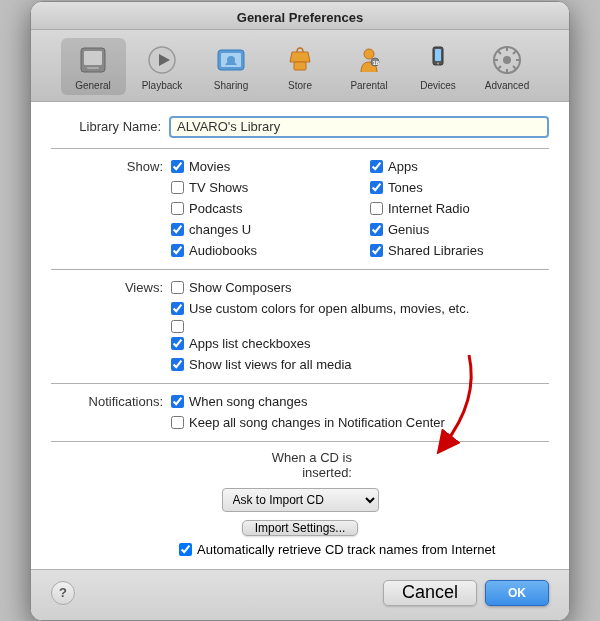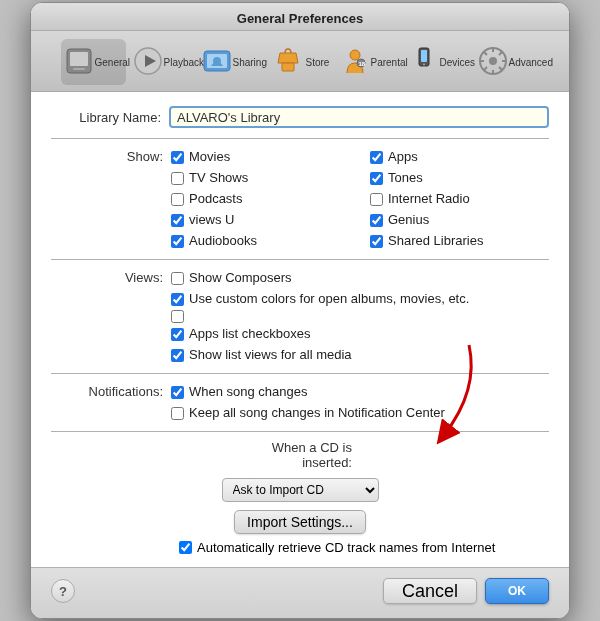--- a/index.html
+++ b/index.html
@@ -36,21 +36,21 @@
     .toolbar {
       background: linear-gradient(to bottom, #d8d8d8, #c0c0c0);
       display: flex;
       justify-content: center;
       gap: 4px;
       padding: 8px 10px 6px 10px;
       border-bottom: 1px solid #aaa;
     }
     .toolbar-item {
       display: flex;
-      flex-direction: row;
+      flex-direction: column;
       align-items: center;
       width: 65px;
       cursor: pointer;
       padding: 4px 2px;
       border-radius: 6px;
     }
     .toolbar-item.active {
       background: rgba(0,0,0,0.12);
     }
     .toolbar-icon {
@@ -163,26 +163,26 @@
       height: 24px;
       border: 1px solid #aaa;
       border-radius: 4px;
       background: linear-gradient(to bottom, #f5f5f5, #e0e0e0);
       padding: 0 20px 0 6px;
       font-size: 12px;
       appearance: auto;
       cursor: pointer;
     }
     .import-btn {
-      height: 24px;
+      height: 16px;
       background: linear-gradient(to bottom, #f0f0f0, #d8d8d8);
       border: 1px solid #aaa;
       border-radius: 5px;
       padding: 0 12px;
-      font-size: 14px;
+      font-size: 12px;
       cursor: pointer;
       box-shadow: 0 1px 2px rgba(0,0,0,0.15);
     }
     .auto-retrieve-row {
       display: flex;
       align-items: center;
       gap: 5px;
       padding-left: 128px;
     }
     .footer {
@@ -375,21 +375,21 @@
           <div class="checkbox-item">
             <input type="checkbox" id="podcasts" style="">
             <label for="podcasts">Podcasts</label>
           </div>
           <div class="checkbox-item">
             <input type="checkbox" id="internetradio" style="">
             <label for="internetradio">Internet Radio</label>
           </div>
           <div class="checkbox-item">
             <input type="checkbox" id="itunesu" checked="" style="">
-            <label for="itunesu">views U</label>
+            <label for="itunesu">changes U</label>
           </div>
           <div class="checkbox-item">
             <input type="checkbox" id="genius" checked="" style="">
             <label for="genius">Genius</label>
           </div>
           <div class="checkbox-item">
             <input type="checkbox" id="audiobooks" checked="" style="">
             <label for="audiobooks">Audiobooks</label>
           </div>
           <div class="checkbox-item">

